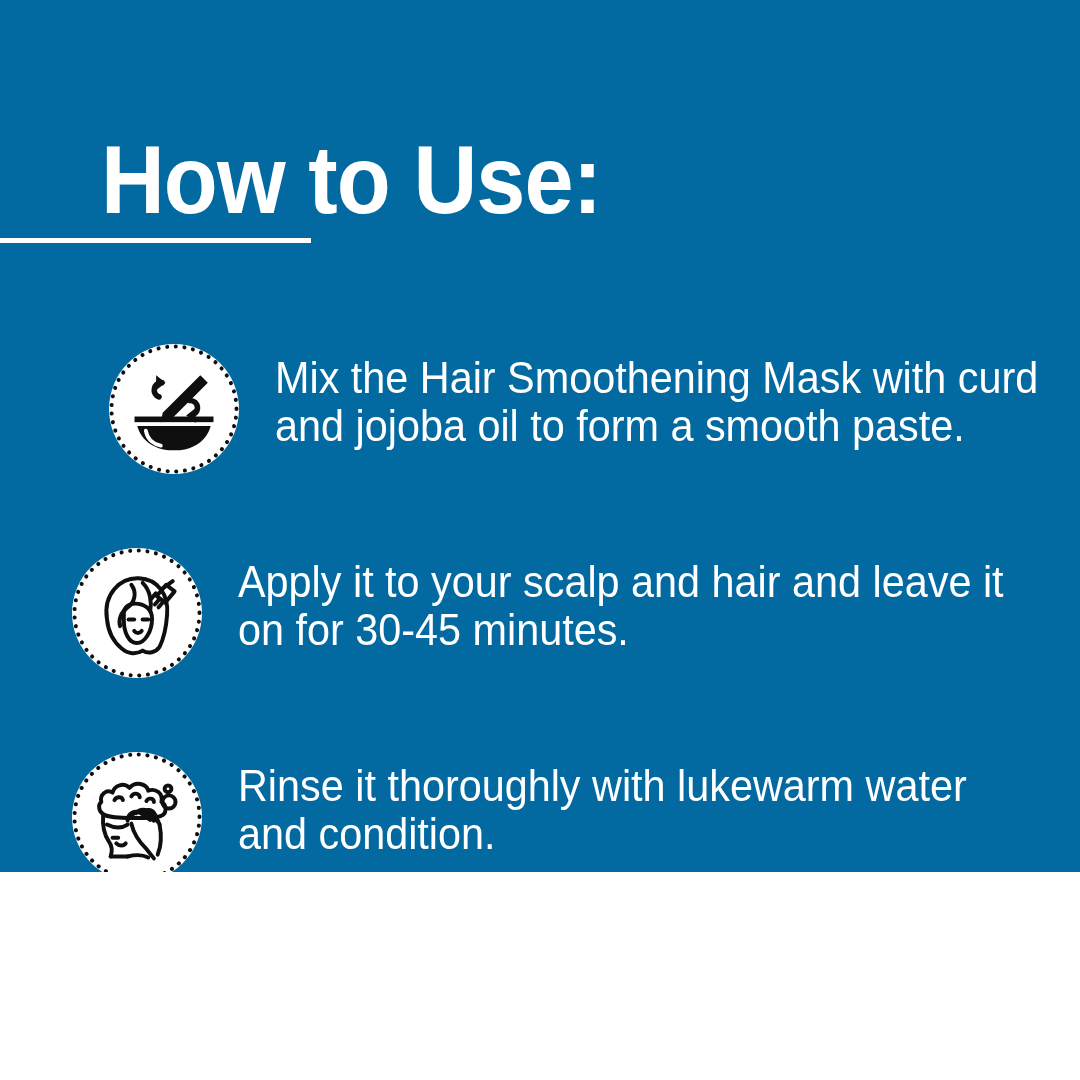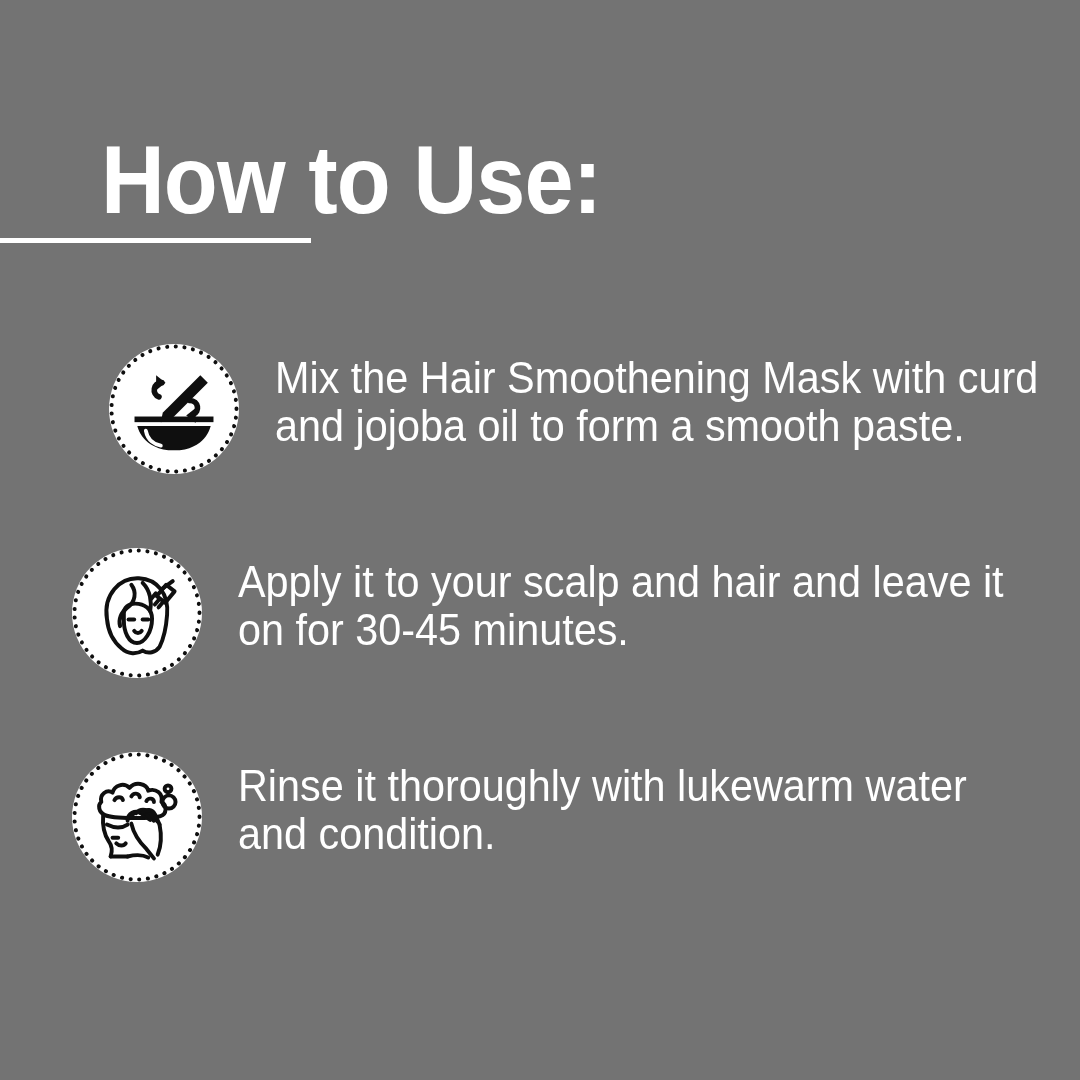--- a/index.html
+++ b/index.html
@@ -10,22 +10,22 @@
   body {
     width: 1080px;
     height: 1080px;
     overflow: hidden;
     font-family: "Liberation Sans", sans-serif;
   }
 
   #poster {
     position: relative;
     width: 1080px;
-    height: 1080px;
-    background: #737373;
+    height: 872px;
+    background: #0369a1;
     overflow: hidden;
   }
 
   
   #heading-block {
     position: absolute;
     left: 0;
     top: 132px;
     width: 1080px;
     height: 120px;

